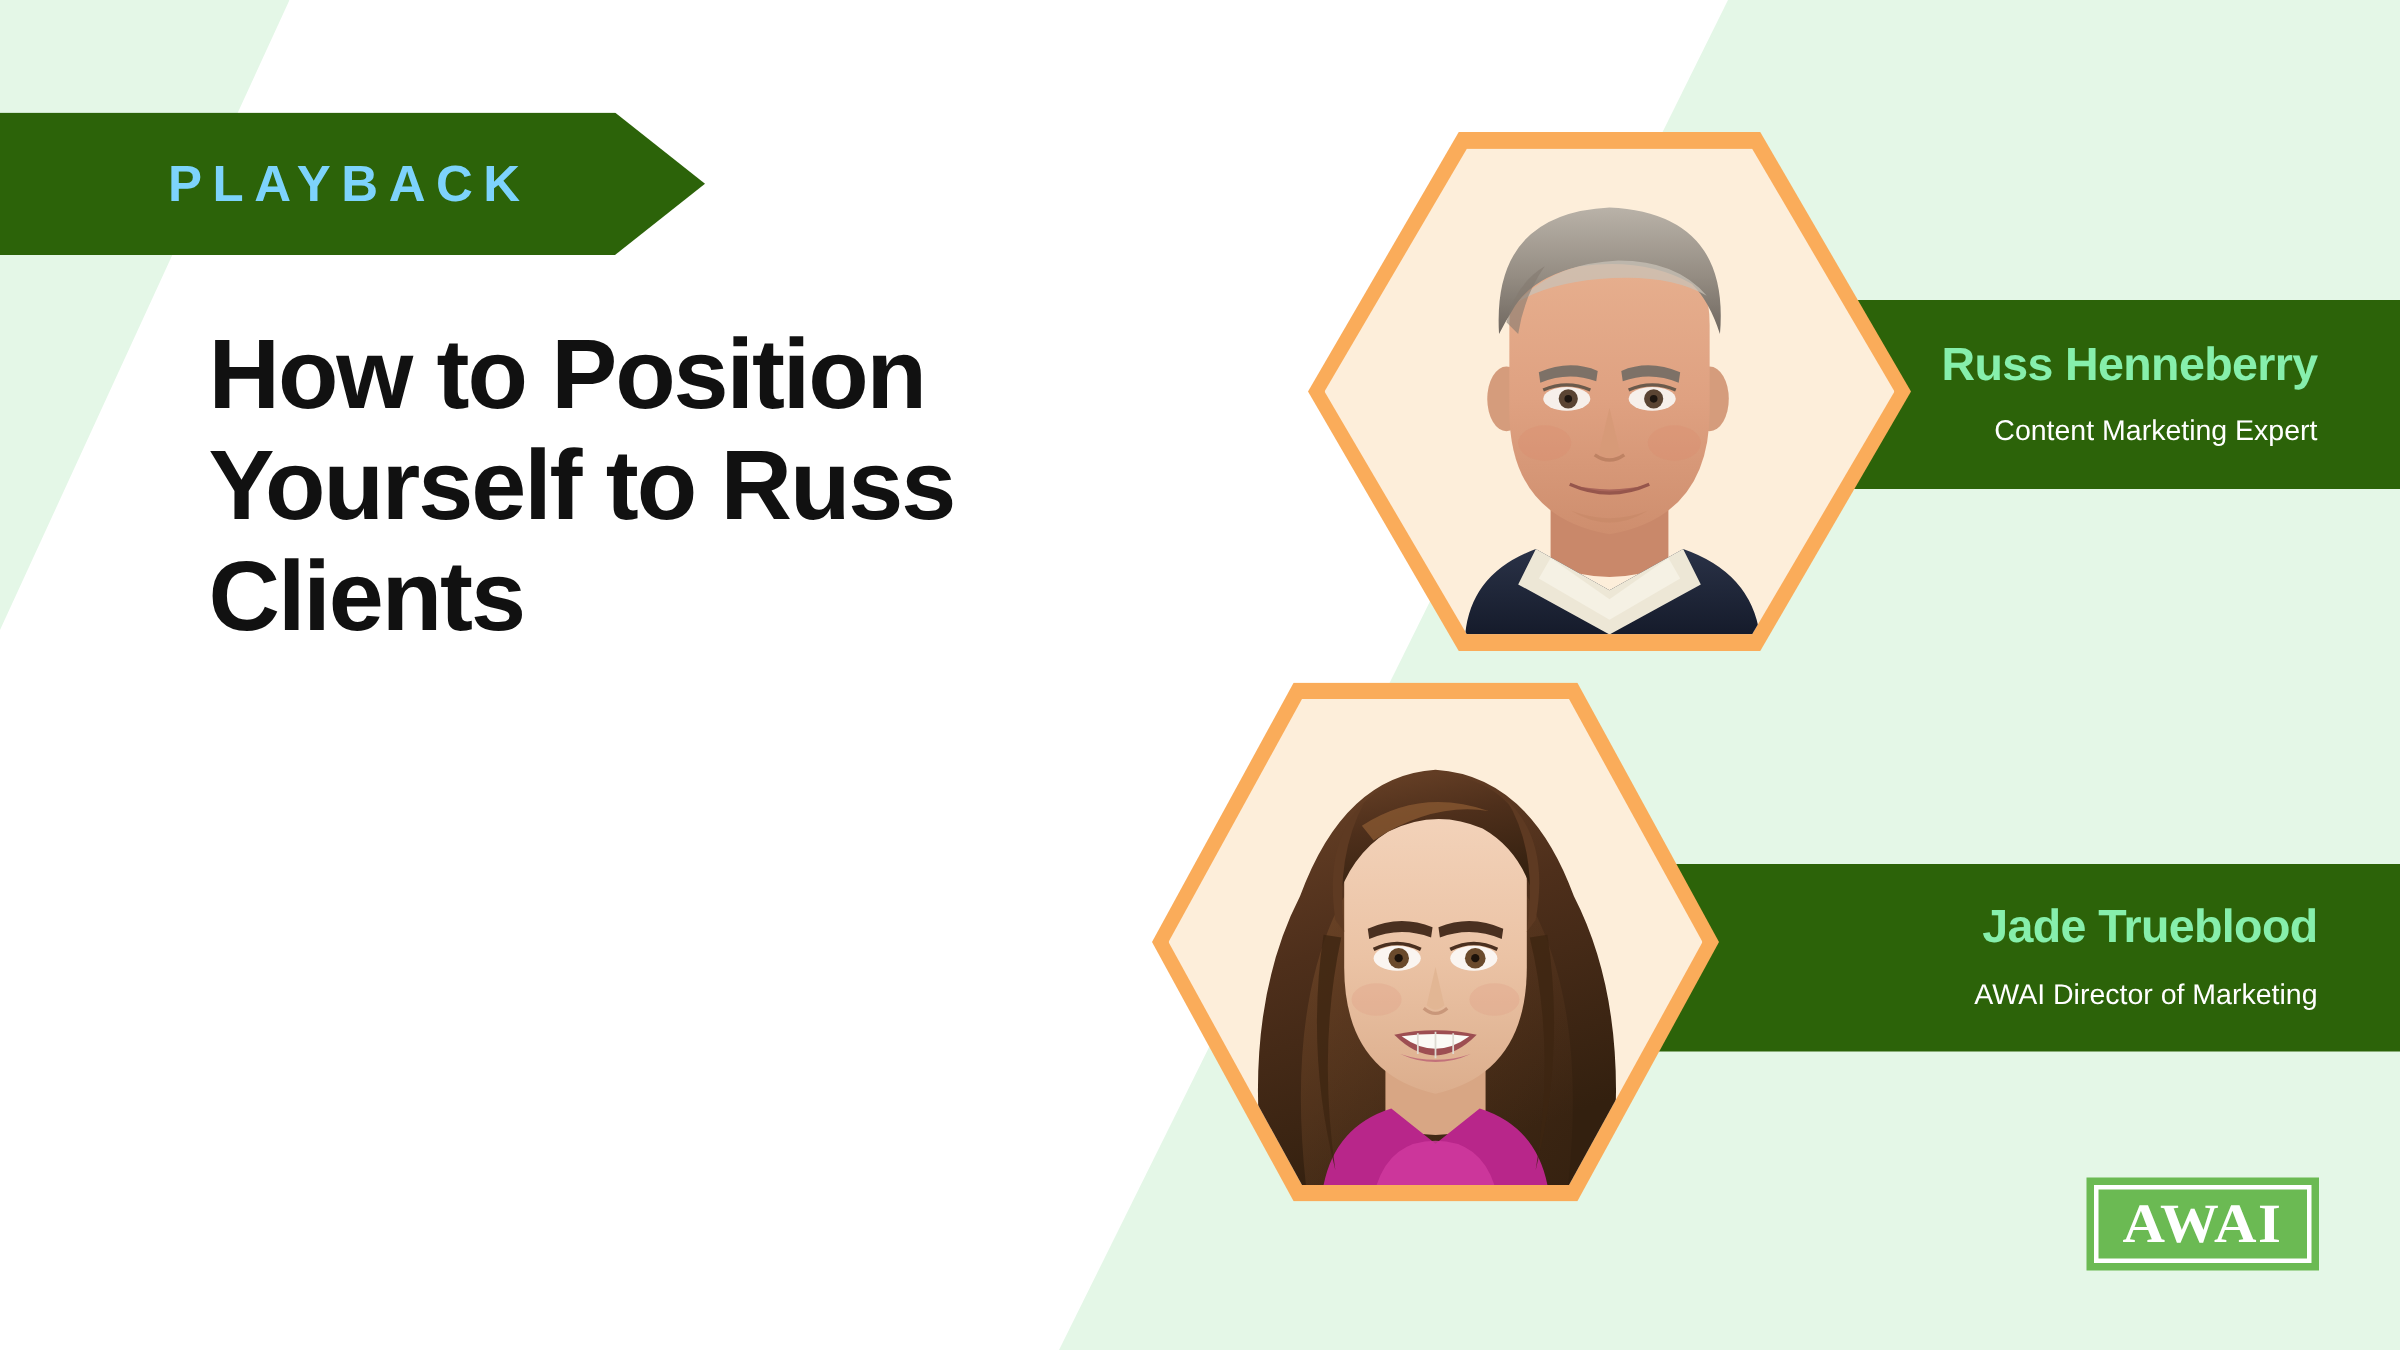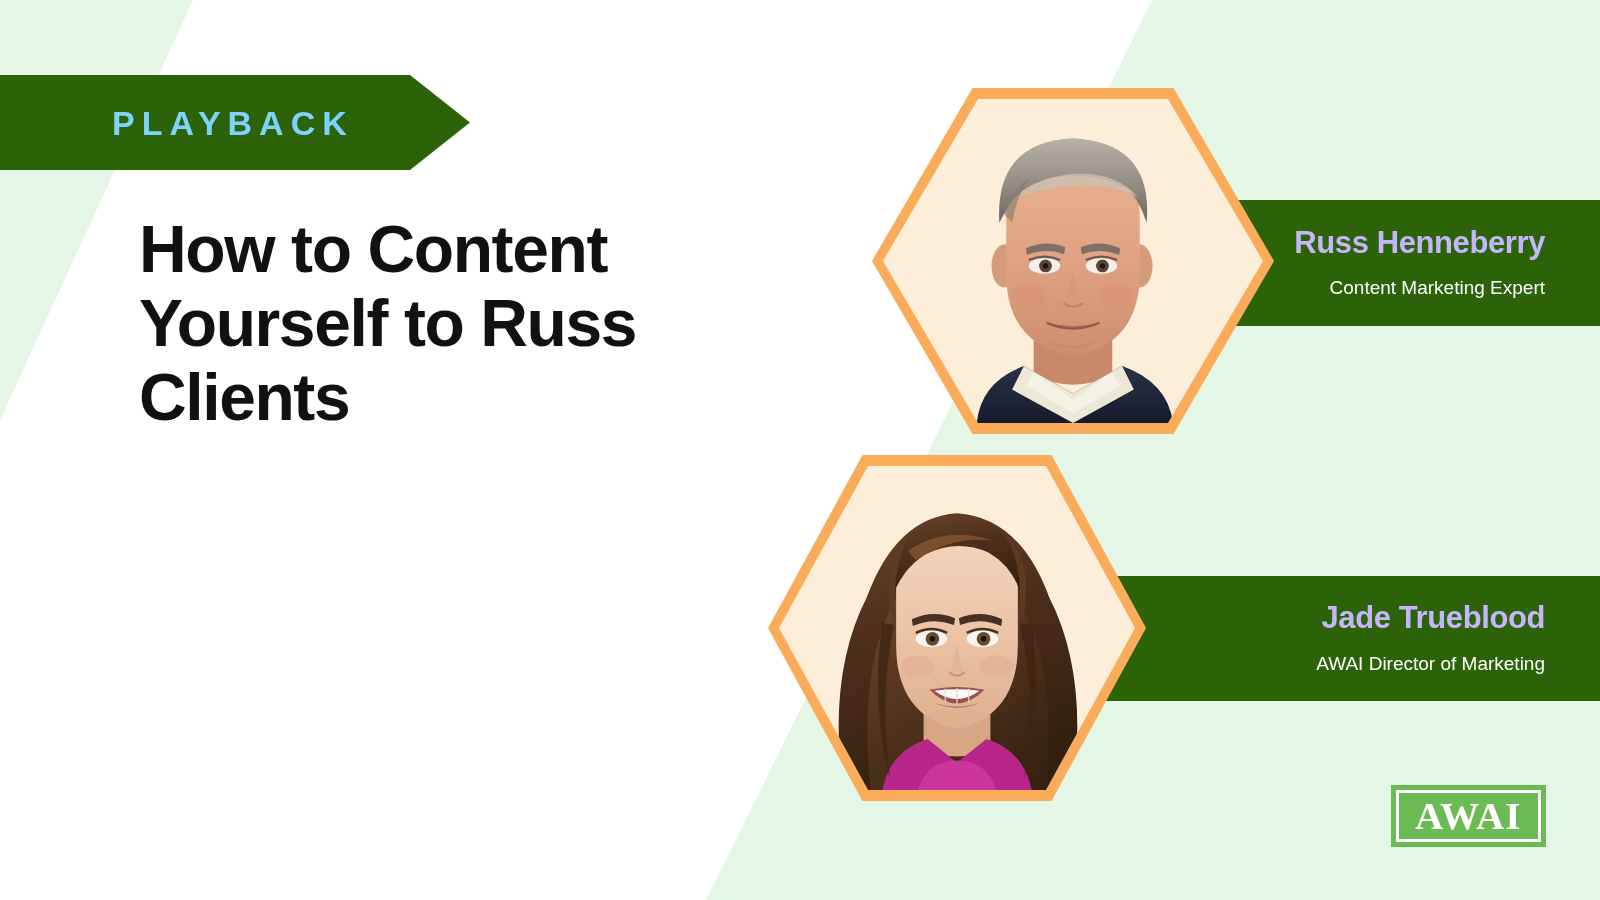--- a/index.html
+++ b/index.html
@@ -98,21 +98,21 @@
     width: 400px;
     height: 126px;
   }
   .plate-2 {
     left: 1100px;
     top: 576px;
     width: 500px;
     height: 125px;
   }
   .plate-name {
-    color: #c4b5fd;
+    color: #86efac;
     font-size: 31px;
     font-weight: 700;
     line-height: 1.15;
     letter-spacing: -0.4px;
   }
   .plate-role {
     color: #ffffff;
     font-size: 19px;
     font-weight: 400;
     line-height: 1.3;
@@ -184,21 +184,21 @@
 <div class="stage" style="--mint:#E4F7E7; --green:#2C6309; --orange:#FAAC5A; --logo-green:#6BBA53;">
 
   <div class="bg-mint-right"></div>
   <div class="bg-mint-left"></div>
 
   <div class="playback-banner">
     <span class="playback-label">PLAYBACK</span>
   </div>
 
   <div class="headline">
-    <div>How to Content</div>
+    <div>How to Position</div>
     <div>Yourself to Russ</div>
     <div>Clients</div>
   </div>
 
   <div class="plate plate-1">
     <div class="plate-name">Russ Henneberry</div>
     <div class="plate-role">Content Marketing Expert</div>
   </div>
 
   <div class="plate plate-2">

